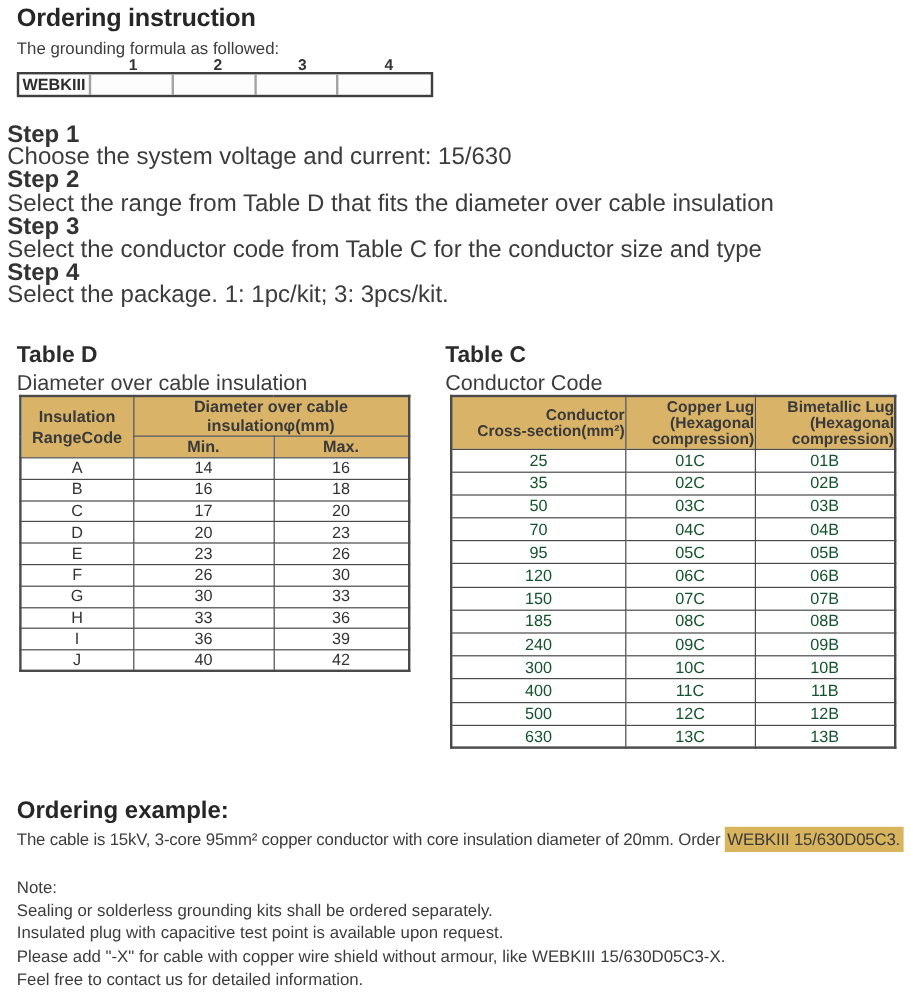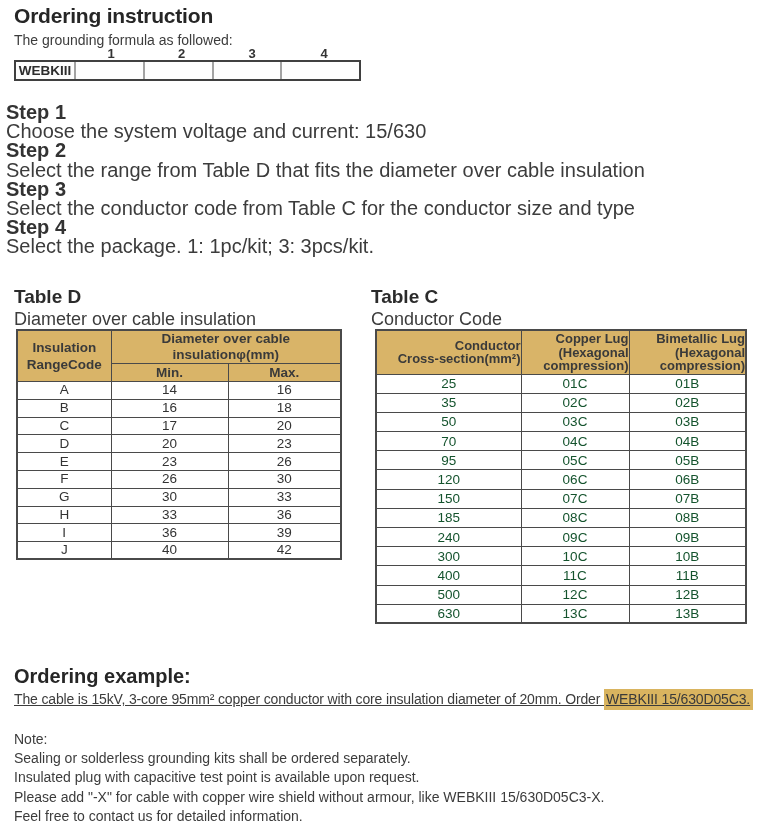--- a/index.html
+++ b/index.html
@@ -49,21 +49,21 @@
   #tableD thead .two-line { line-height:17px; }
   #tableD tbody td { height:17.8px; font-size:13.5px; line-height:14px; color:#333; }
 
   #tableC { left:375px; top:329px; width:370px; }
   #tableC col.c1 { width:145px; } #tableC col.c2 { width:108px; } #tableC col.c3 { width:117px; }
   #tableC thead th { font-size:13px; line-height:13.5px; height:43px; vertical-align:middle; padding:1px 0;text-align:right; }
   #tableC tbody td { height:19.2px; font-size:13.5px; line-height:15px; color:#14532d; }
 
   
   .ex-title { position:absolute; left:14px; top:652px; font-size:20px; font-weight:bold; color:#262626;margin-top:13px; }
-  .ex-text { position:absolute; left:14px; top:691px; font-size:14px; color:#3c3c3c; white-space:nowrap; letter-spacing:-0.15px;text-decoration:underline; }
+  .ex-text { position:absolute; left:14px; top:691px; font-size:14px; color:#3c3c3c; white-space:nowrap; letter-spacing:-0.15px; }
   .hl { background:#d9b45f; padding:2px 3px 3px 2px; color:#3a3a3a; }
 
   
   .notes { position:absolute; left:14px; top:730px; font-size:14px; line-height:19.2px; color:#3c3c3c; }
 </style>
 </head>
 <body>
 
 <div class="page">
 

